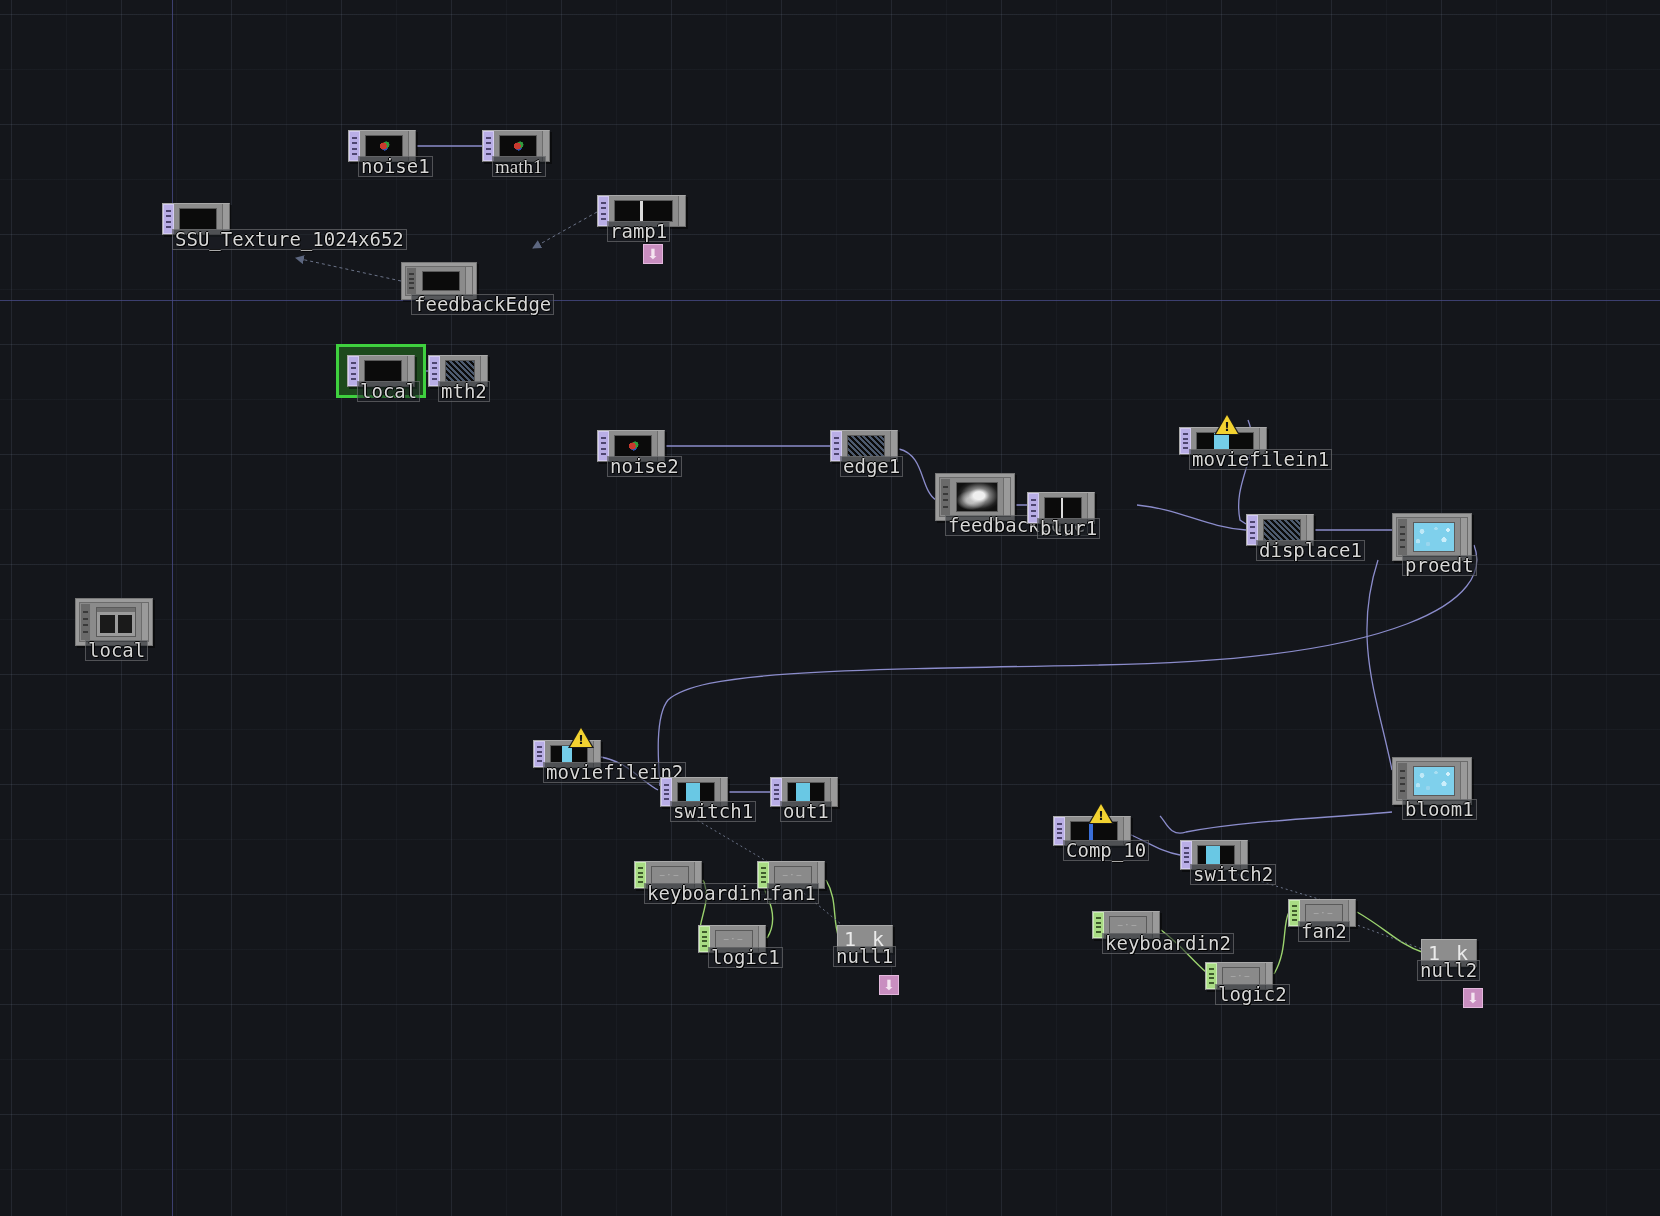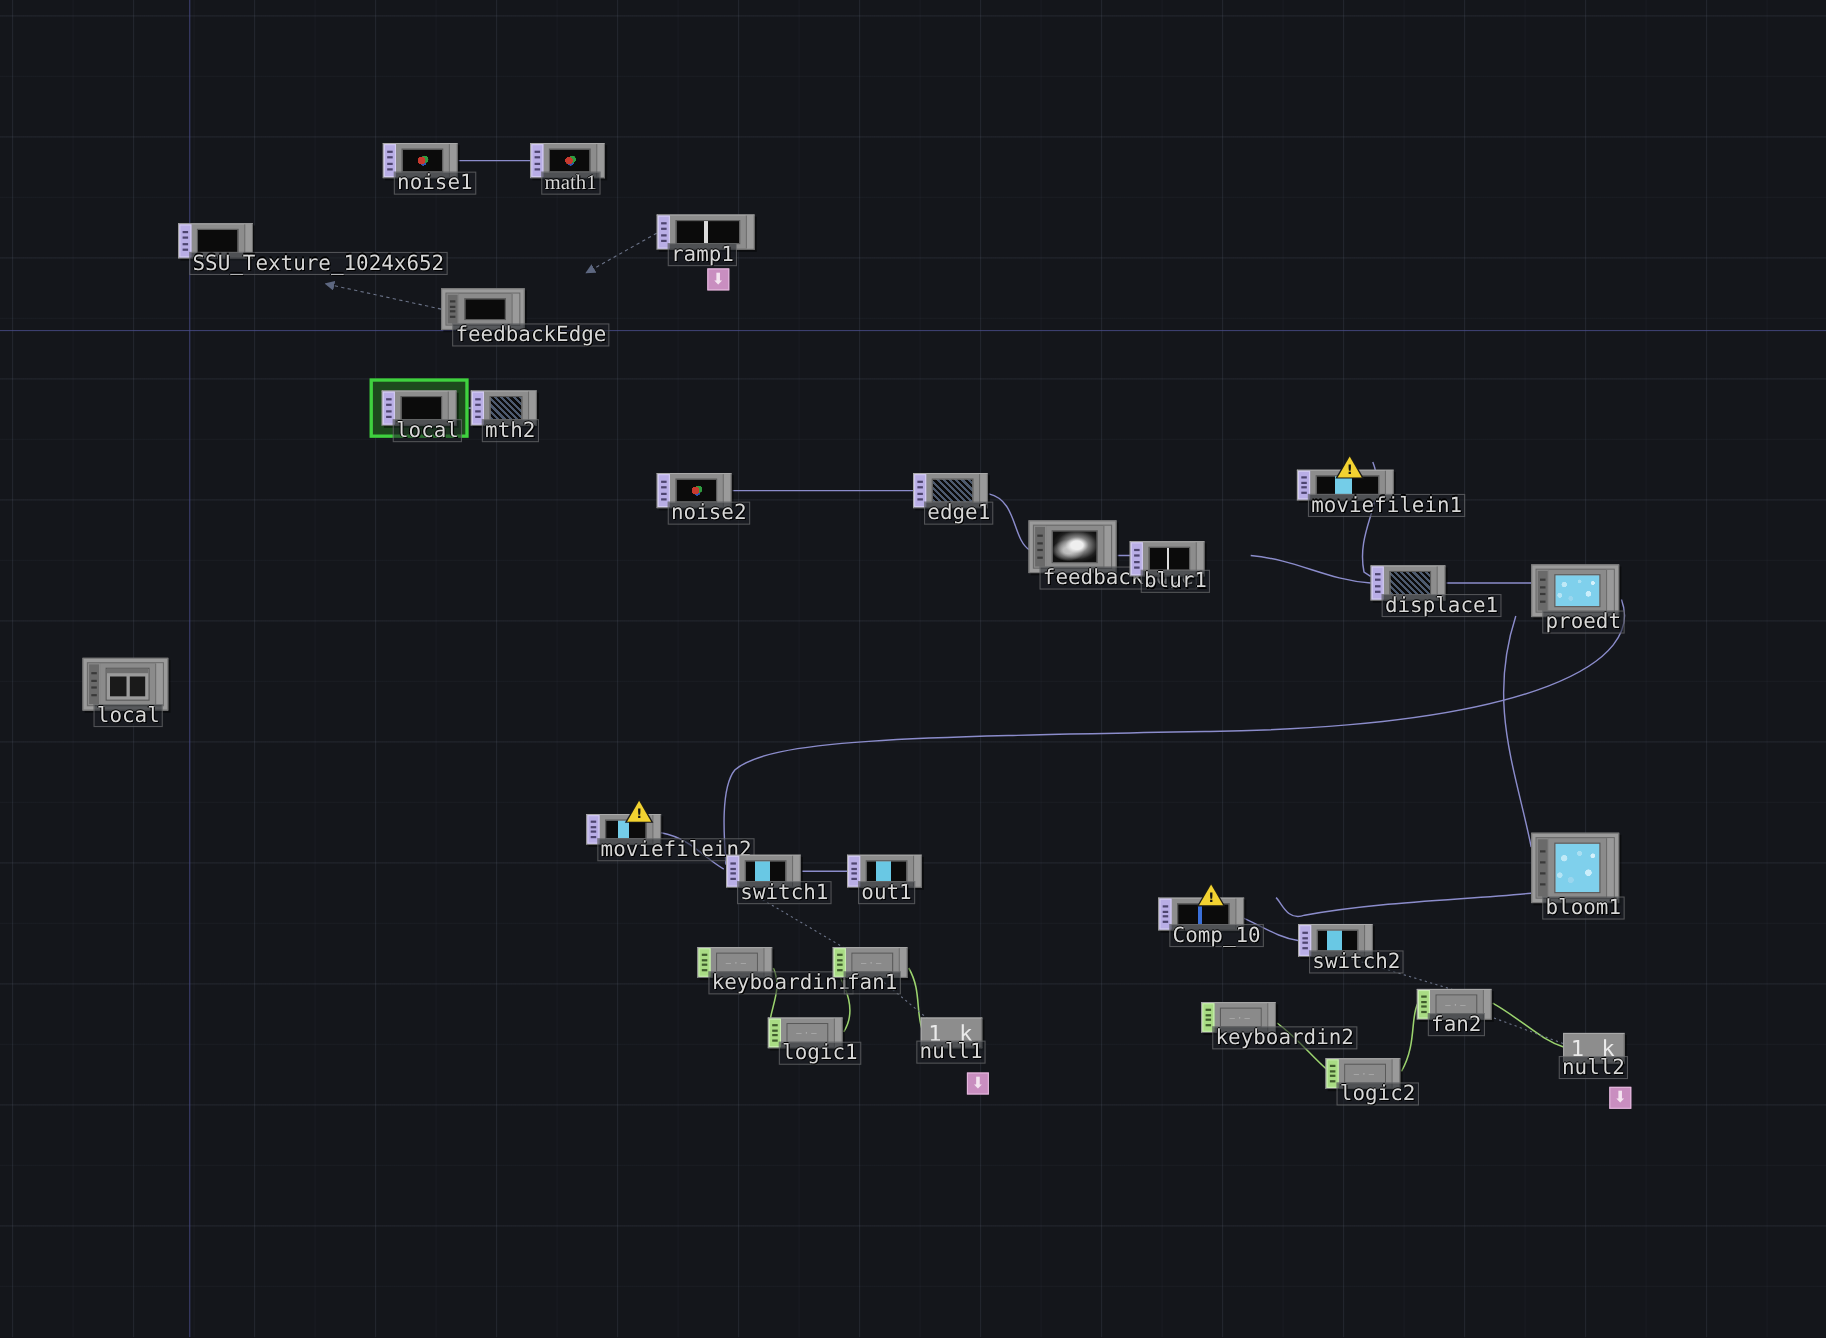--- a/index.html
+++ b/index.html
@@ -626,21 +626,21 @@
             <div class="nmain">
               <div class="viewer">
                 <div class="thumb-cyanbar"></div>
               </div>
             </div>
             <div class="outnub"></div>
           </div>
         </div>
         <div class="nlabel">out1</div>
       </div>
-      <div class="node comp-node" style="left: 1392px; top: 757px; width: 80px; height: 64px;">
+      <div class="node comp-node" style="left: 1392px; top: 757px; width: 80px; height: 48px;">
         <div class="nbody" style="width: 100%; height: 100%;">
           <div class="inner">
             <div class="conn dark">
               <i></i>
               <i></i>
               <i></i>
               <i></i>
             </div>
             <div class="nmain">
               <div class="viewer">

